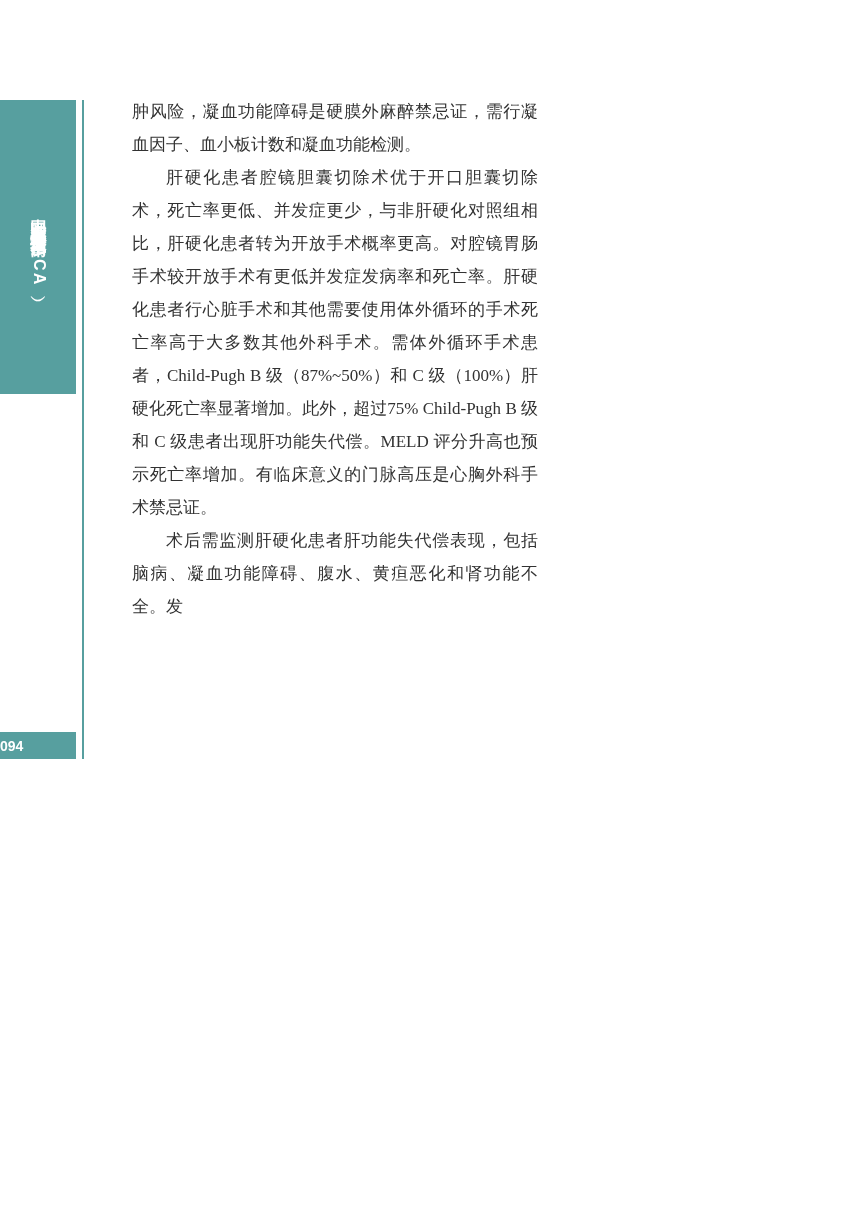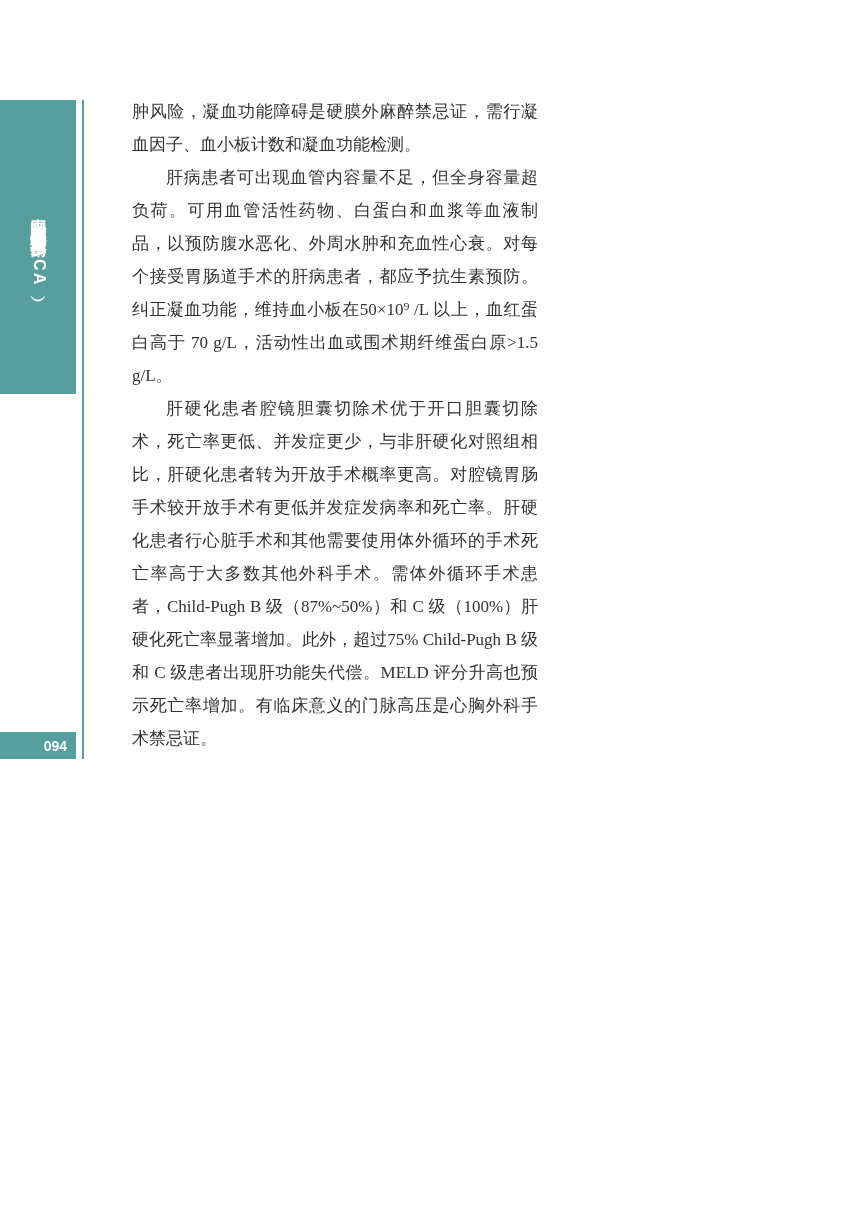--- a/index.html
+++ b/index.html
@@ -47,21 +47,20 @@
   .page-number-box {
     position: absolute;
     left: 0;
     top: 732px;
     width: 76px;
     height: 27px;
     background: var(--accent);
     color: #ffffff;
     display: flex;
     align-items: center;
-    justify-content: flex-end;
     box-sizing: border-box;
     padding-right: 9px;
     font-family: "Liberation Sans", "DejaVu Sans", sans-serif;
     font-weight: bold;
     font-size: 14px;
   }
   .body-text {
     position: absolute;
     left: 111px;
     top: 95px;
@@ -89,15 +88,15 @@
 </div>
 
 <div class="divider-line"></div>
 
 <div class="page-number-box">
   <span>094</span>
 </div>
 
 <div class="body-text">
   <p>肿风险，凝血功能障碍是硬膜外麻醉禁忌证，需行凝血因子、血小板计数和凝血功能检测。</p>
-  <p class="indent">肝病患者可出现血管内容量不足，但全身容量超负荷。可用血管活性药物、白蛋白和血浆等血液制品，以预防腹水恶化、外周水肿和充血性心衰。对每个接受胃肠道手术的肝病患者，都应予抗生素预防。纠正凝血功能，维持血小板在50×10⁹ /L 以上，血红蛋白高于 70 g/L，活动性出血或围术期纤维蛋白原&gt;1.5 g/L。</p>
   <p class="indent">肝硬化患者腔镜胆囊切除术优于开口胆囊切除术，死亡率更低、并发症更少，与非肝硬化对照组相比，肝硬化患者转为开放手术概率更高。对腔镜胃肠手术较开放手术有更低并发症发病率和死亡率。肝硬化患者行心脏手术和其他需要使用体外循环的手术死亡率高于大多数其他外科手术。需体外循环手术患者，Child-Pugh B 级（87%~50%）和 C 级（100%）肝硬化死亡率显著增加。此外，超过75% Child-Pugh B 级和 C 级患者出现肝功能失代偿。MELD 评分升高也预示死亡率增加。有临床意义的门脉高压是心胸外科手术禁忌证。</p>
+  <p class="indent">术后需监测肝硬化患者肝功能失代偿表现，包括脑病、凝血功能障碍、腹水、黄疸恶化和肾功能不全。发</p>
 </div>
 
 </body></html>

